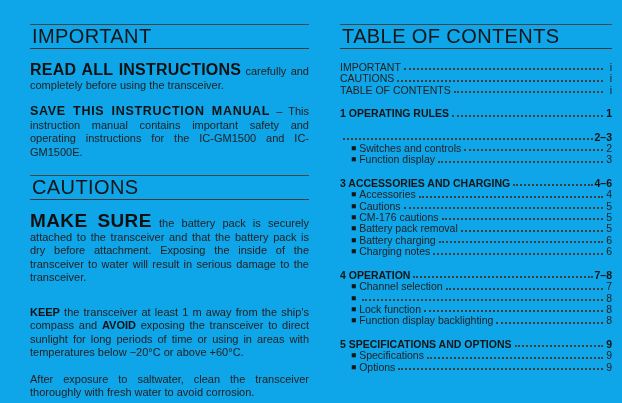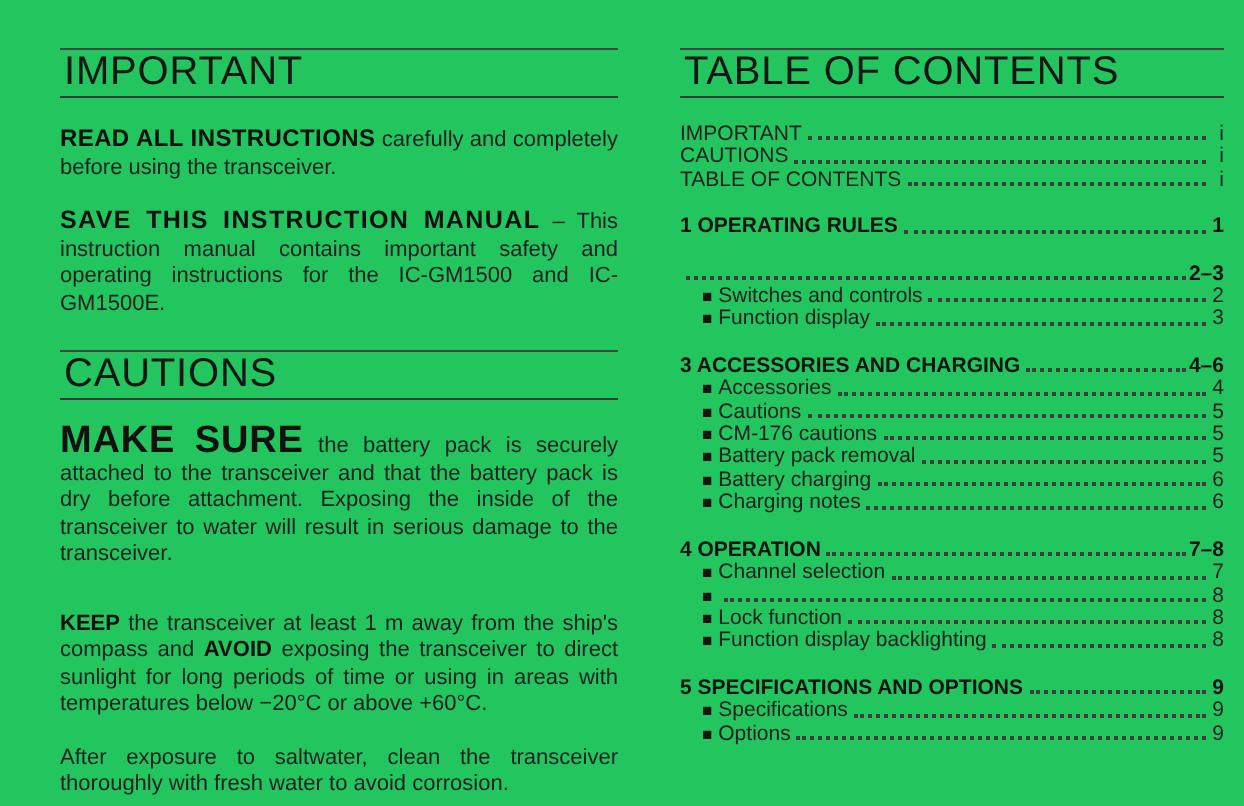--- a/index.html
+++ b/index.html
@@ -1,38 +1,38 @@
 <!DOCTYPE html>
 <html><head>
 <meta charset="utf-8">
 <style>
   html,body { margin:0; padding:0; background:#e8e8e6; }
   .page {
     position:relative; width:622px; height:403px; margin:0 auto;
-    background:#22c55e; color:#1d1d1d; overflow:hidden;
+    background:#0ea5e9; color:#1d1d1d; overflow:hidden;
     font-family:"Liberation Sans","DejaVu Sans",sans-serif;
   }
   .col { position:absolute; top:0; }
   .col-left  { left:30px;  width:279px; }
   .col-right { left:340px; width:272px; }
 
   .heading-block {
     border-top:1.7px solid #454545; border-bottom:1.7px solid #383838;
     padding:1px 0 2px 2px; margin:24px 0 0 0;
   }
   .heading-block h1 {
     margin:0; font-size:20px; font-weight:400; letter-spacing:.4px;
     line-height:20px; color:#161616;
   }
 
   .body-copy { font-size:11px; line-height:13.5px; text-align:justify; color:#222; }
   .body-copy p { margin:0 0 13px 0; }
   .p-first { margin-top:14px !important; }
   .gap-lg  { margin-top:21px !important; }
-  b.lead-read { font-size:12px; letter-spacing:.2px; color:#111; }
+  b.lead-read { font-size:16px; letter-spacing:.2px; color:#111; }
   b.lead-save { font-size:12.5px; letter-spacing:.7px; color:#111; }
   b.lead-make { font-size:19px; letter-spacing:.4px; color:#111; }
   .body-copy b { color:#111; }
   .cautions-heading { margin-top:16px; }
 
   .toc-list { margin-top:13px; font-size:10.5px; color:#222; }
   .toc-group { margin-bottom:12px; }
   .toc-row { display:flex; line-height:11.4px; align-items:stretch; }
   .toc-row.bold { font-weight:bold; color:#141414; }
   .toc-row.sub { padding-left:11px; }

